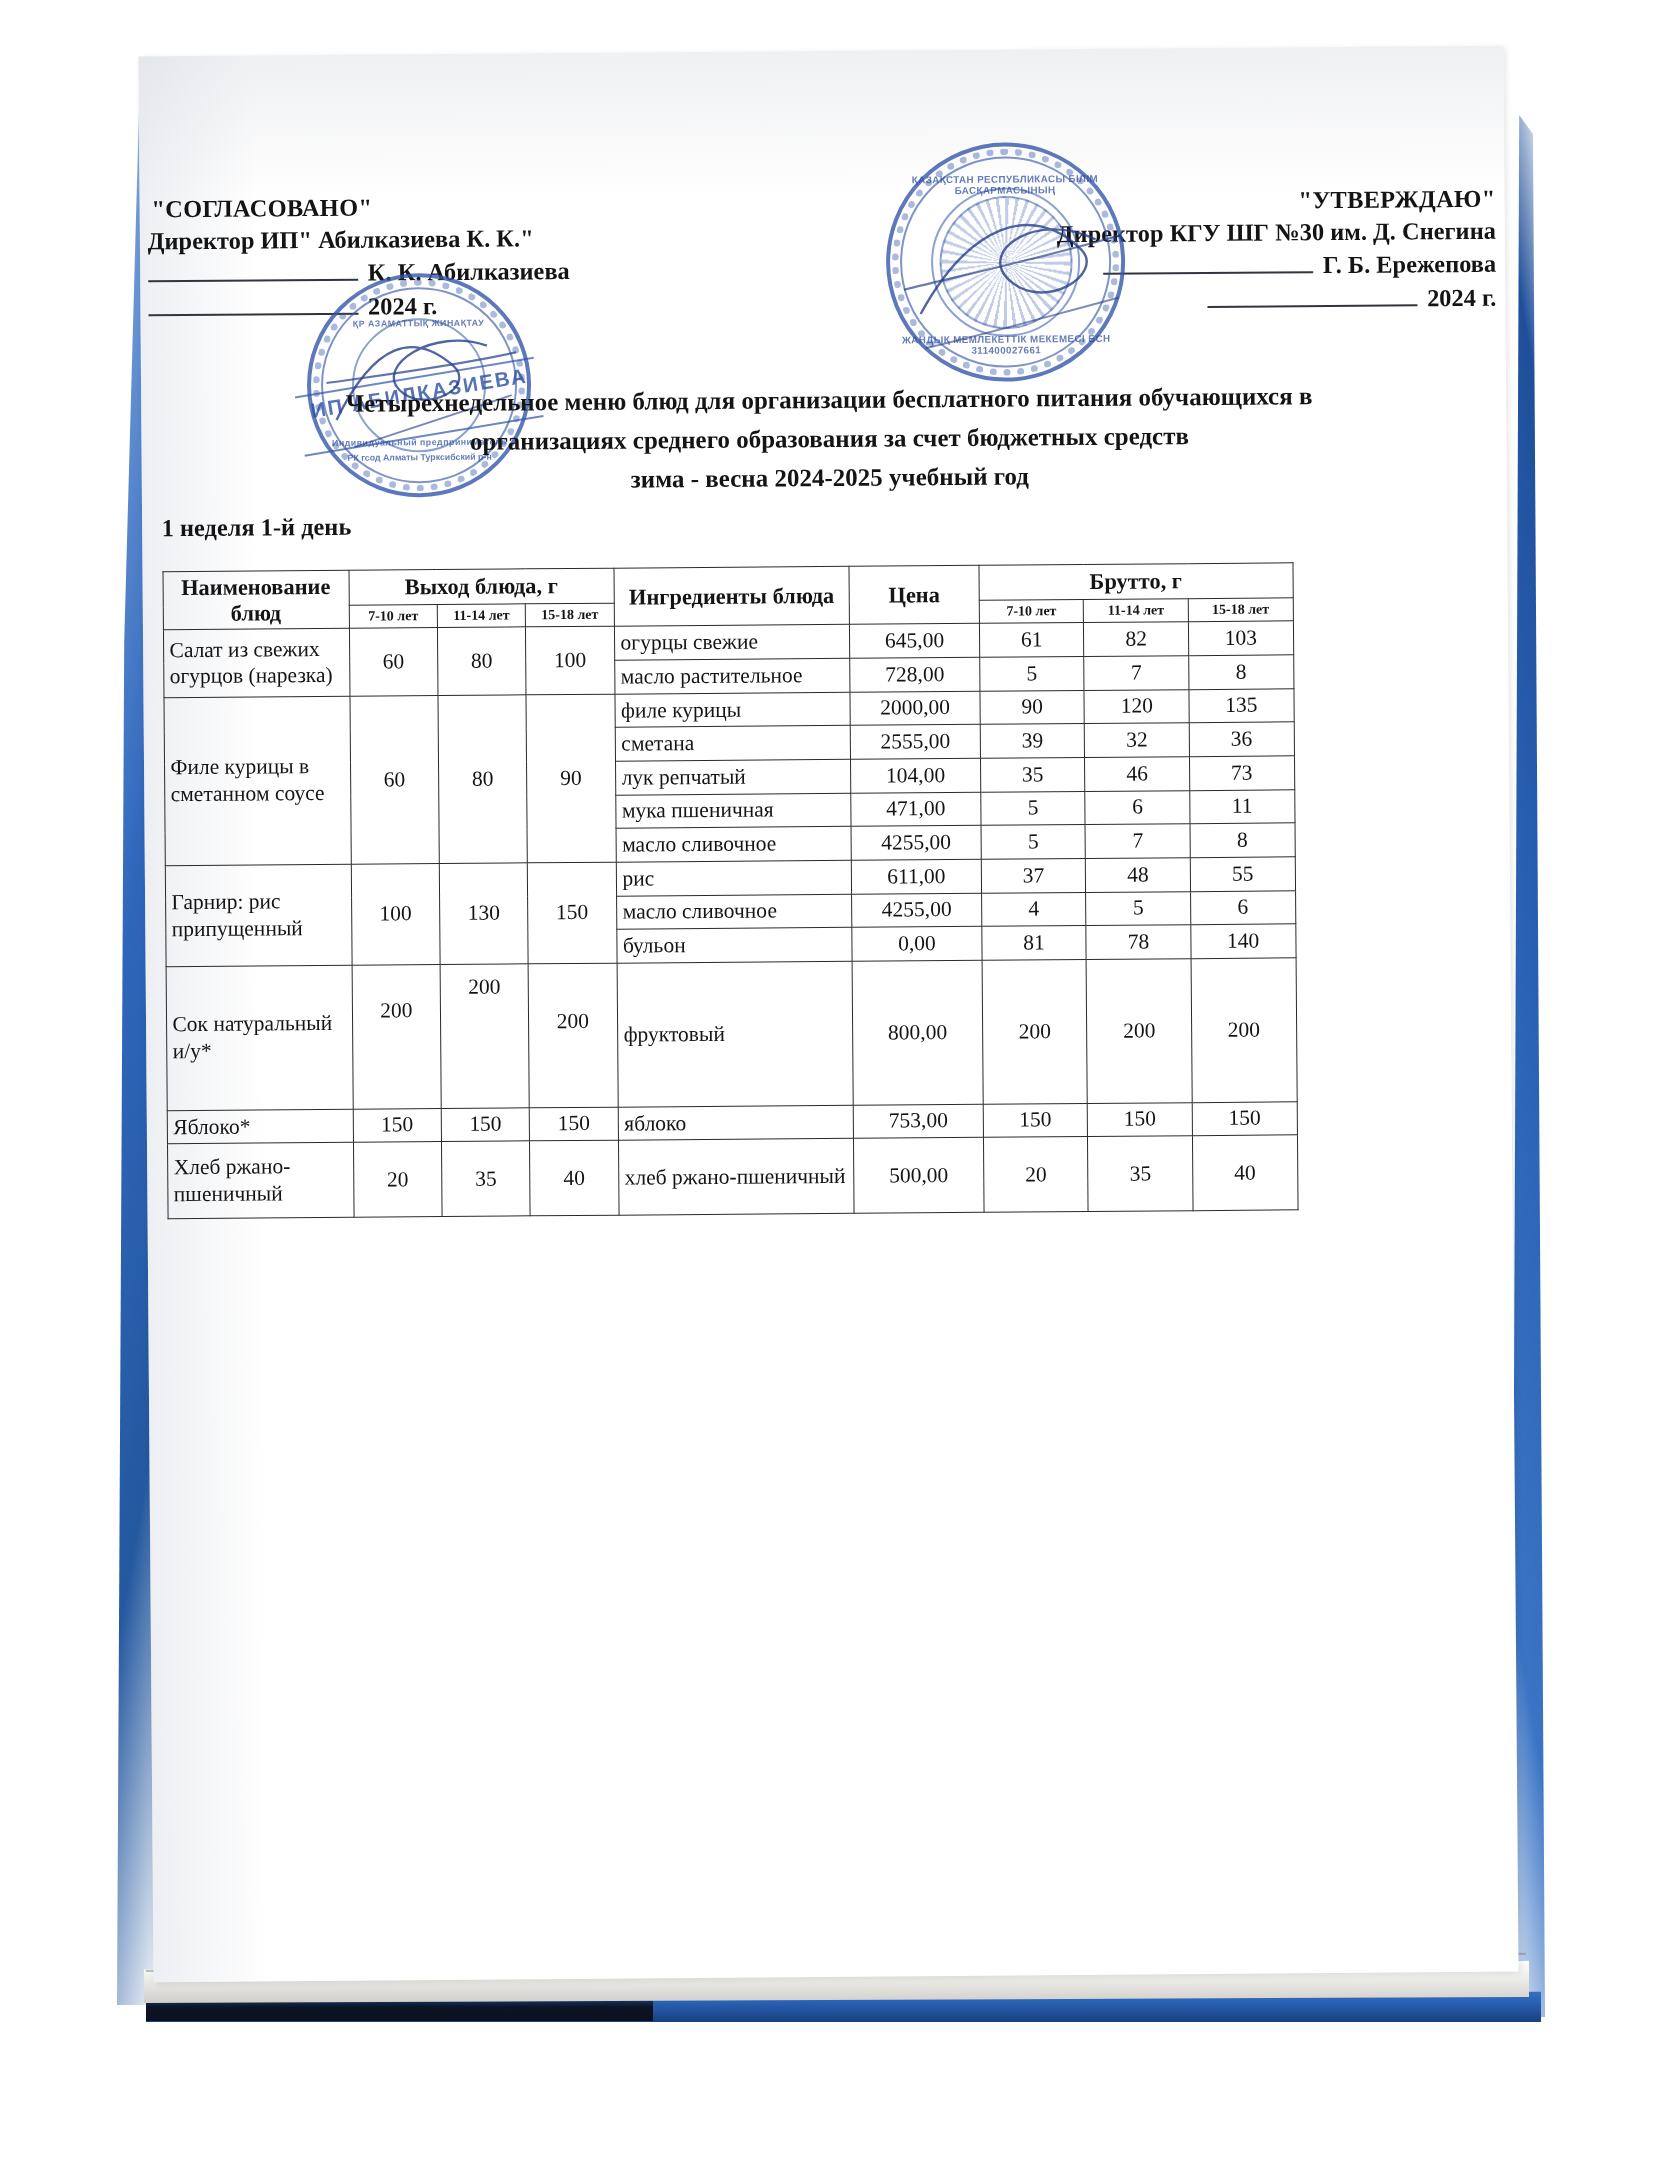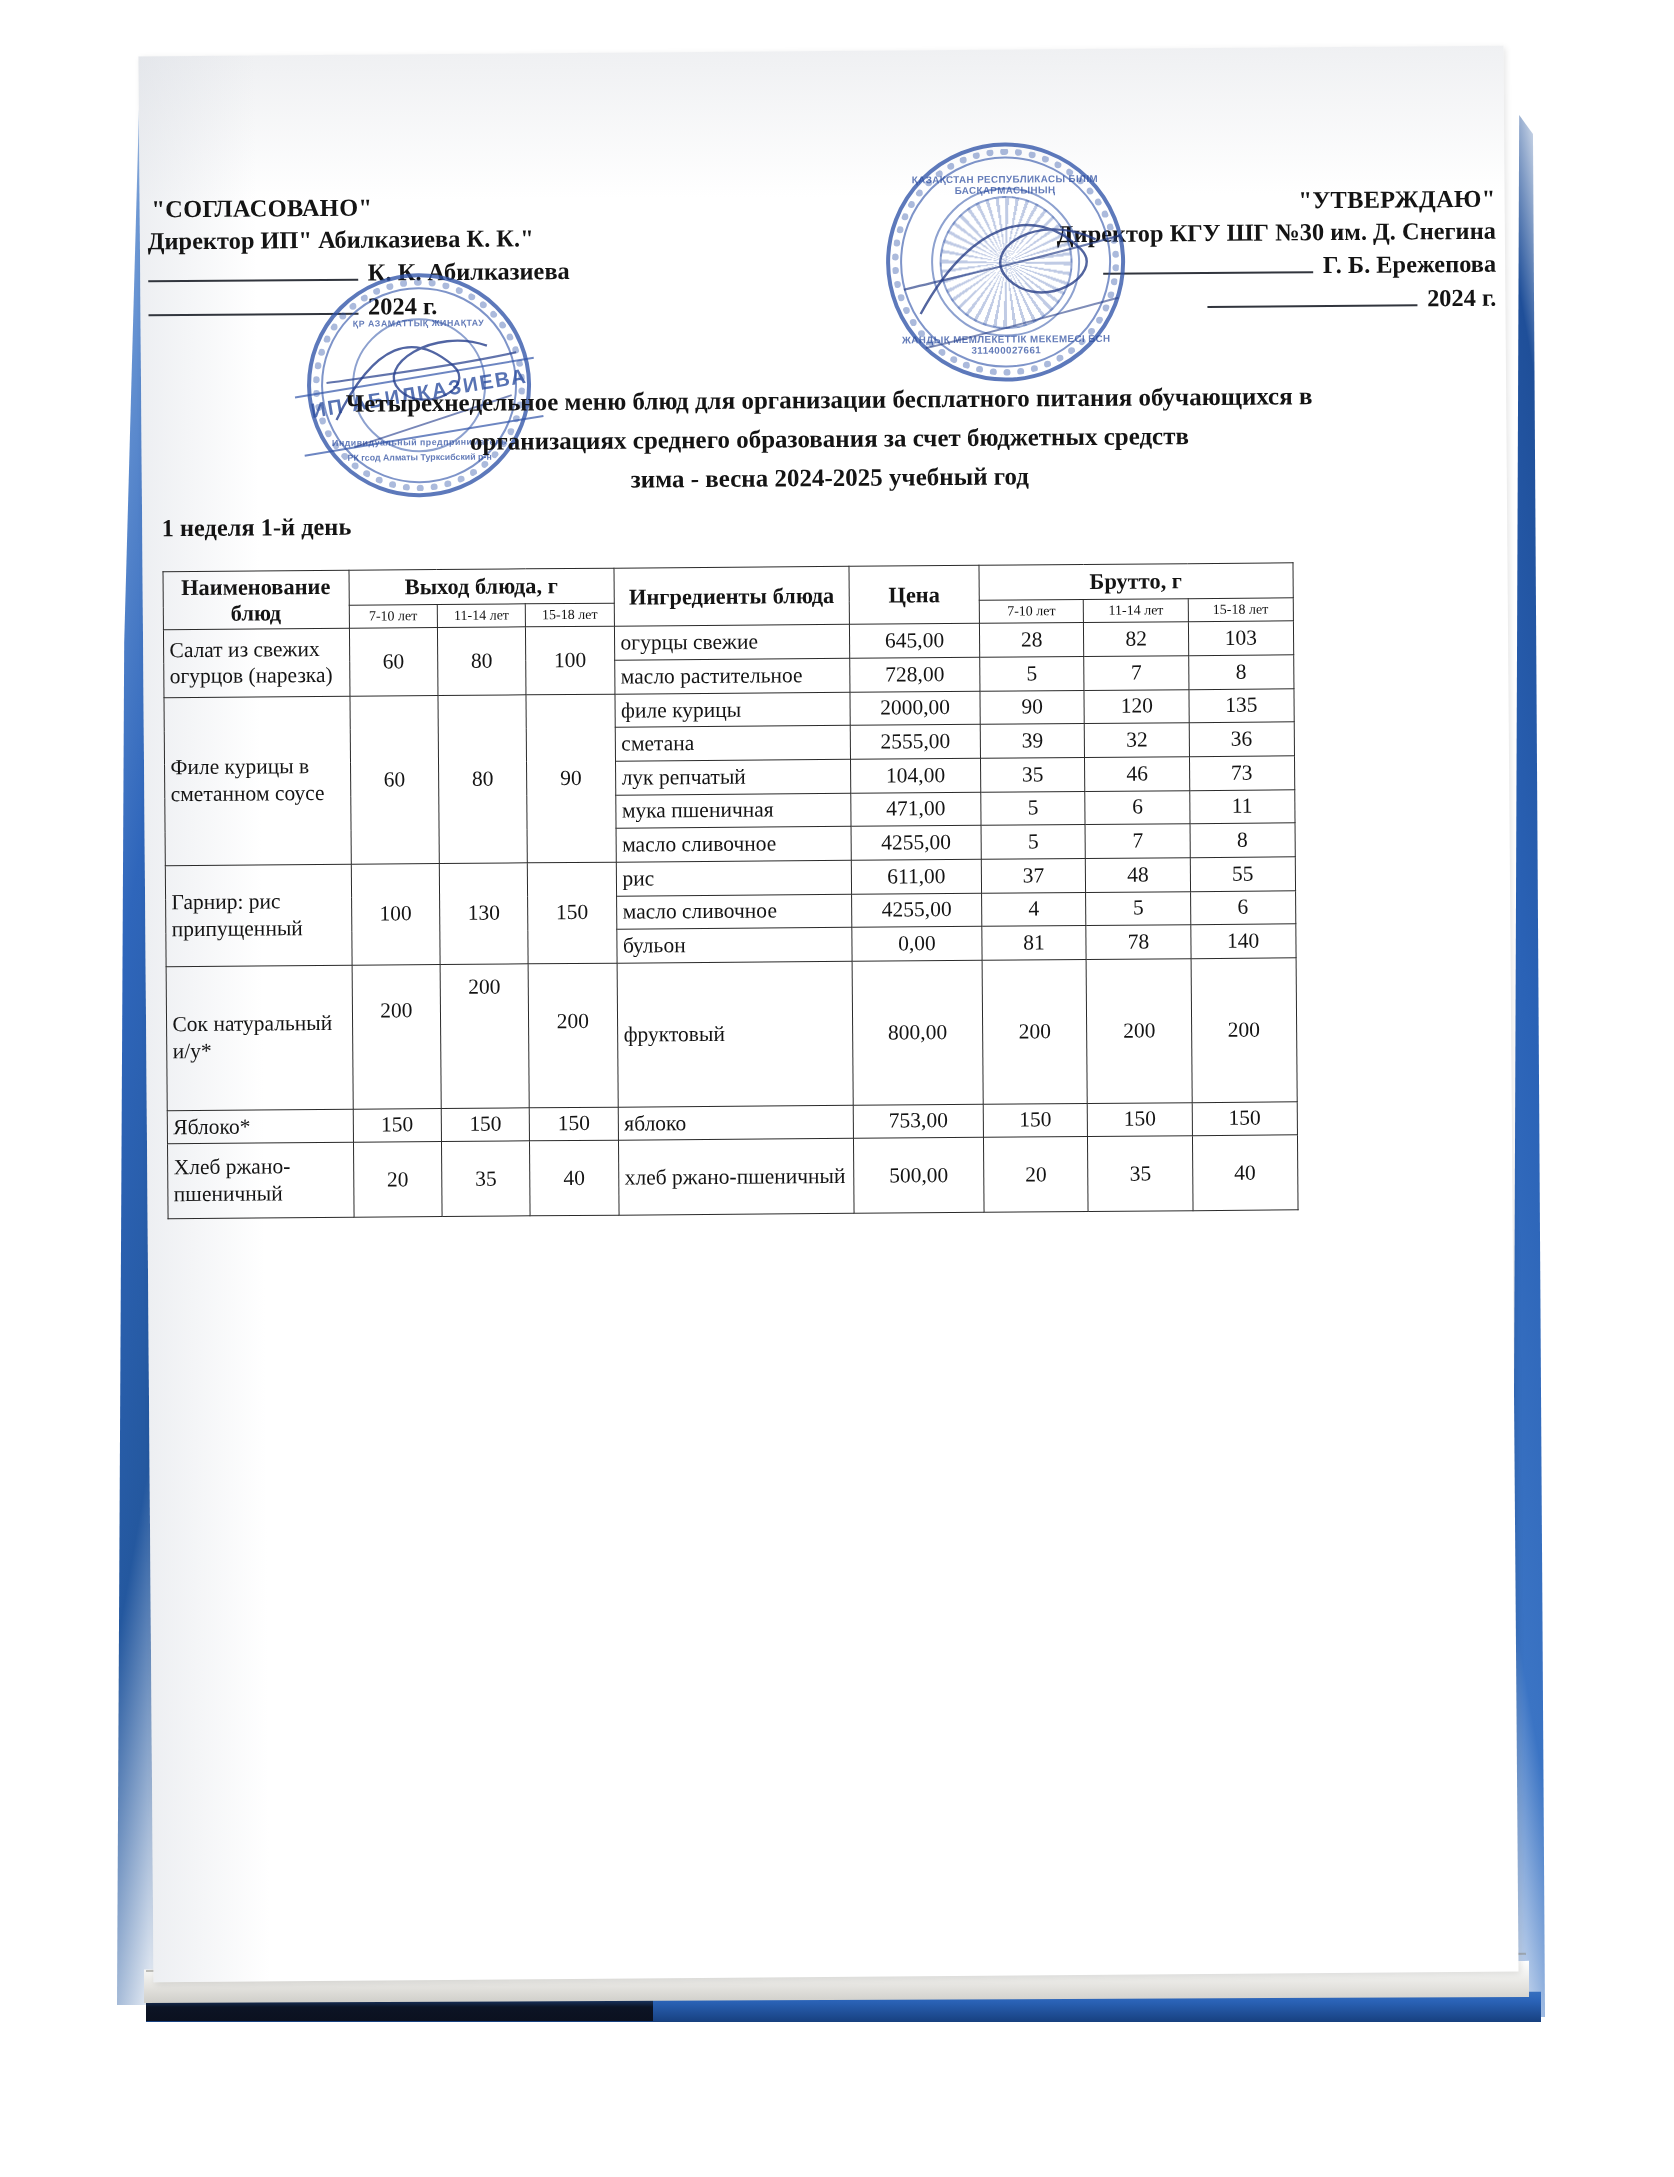--- a/index.html
+++ b/index.html
@@ -173,21 +173,21 @@
   }
   #menu-table th,#menu-table td{
     border:1.6px solid #2b2b2b;
     padding:2.9px 5.9px;
     vertical-align:middle;
   }
   #menu-table thead th{
     text-align:center;font-weight:700;line-height:1.15;
   }
   #menu-table thead th.sub{
-    font-size:14px;font-weight:400;padding:2px 8px;
+    font-size:14px;font-weight:700;padding:2px 8px;
   }
   #menu-table th.big{font-size:22.4px;}
   
   .c-name{width:176px;}
   .c-age{width:76px;}
   .c-ing{width:232px;}
   .c-price{width:122px;}
   .c-br{width:94px;}
 
   td.name{text-align:left;line-height:1.25;padding:5.9px 6.8px;}
@@ -309,21 +309,21 @@
           </tr>
         </thead>
         <tbody id="menu-table-body">
             <tr>
               <td class="name c-name vtop" rowspan="2">Салат из свежих огурцов (нарезка)</td>
               <td class="num c-age" rowspan="2">60</td>
               <td class="num c-age" rowspan="2">80</td>
               <td class="num c-age" rowspan="2">100</td>
               <td class="ing c-ing">огурцы свежие</td>
               <td class="price c-price">645,00</td>
-              <td class="num c-br">28</td>
+              <td class="num c-br">61</td>
               <td class="num c-br">82</td>
               <td class="num c-br">103</td>
             </tr>
             <tr>
               <td class="ing c-ing">масло растительное</td>
               <td class="price c-price">728,00</td>
               <td class="num c-br">5</td>
               <td class="num c-br">7</td>
               <td class="num c-br">8</td>
             </tr>

